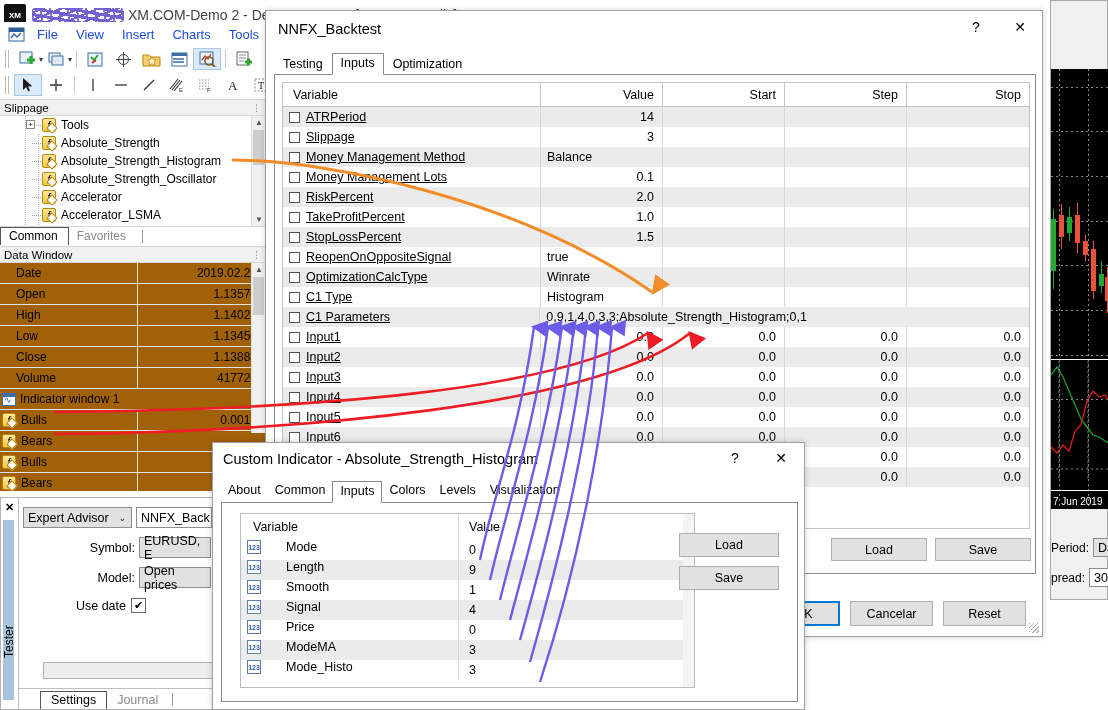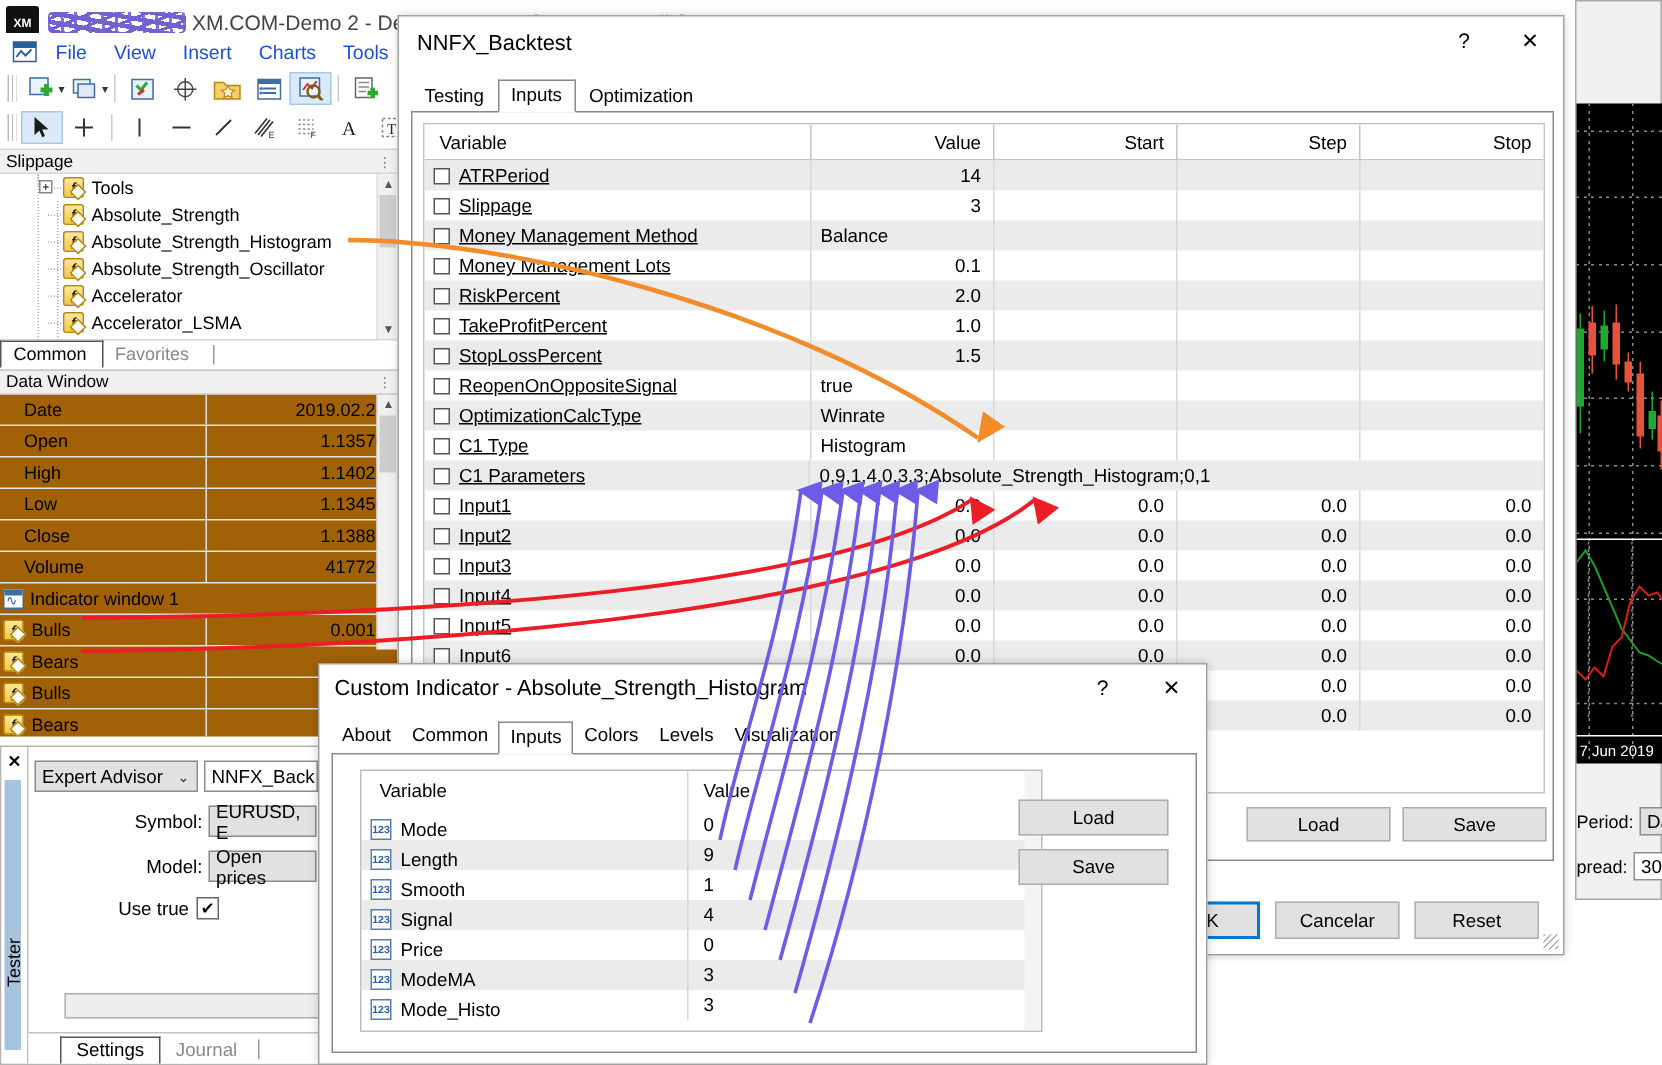--- a/index.html
+++ b/index.html
@@ -197,22 +197,22 @@
   .ci-page { position:absolute; left:8px; top:59px; width:577px; height:200px; border:1px solid #8a8a8a;
              border-top:1px solid #8a8a8a; background:#fff; }
   .ci-grid { position:absolute; left:18px; top:10px; width:455px; height:175px; border:1px solid #bcbcbc;
              overflow:hidden; background:#fff;}
   .ci-head { display:flex; height:26px; }
   .ci-hc { font-size:12.5px; display:flex; align-items:center; }
   .ci-hc.a { width:218px; padding-left:12px; border-right:1px solid #d6d6d6; height:100%;}
   .ci-hc.b { flex:1; padding-left:10px; }
   .ci-row { display:flex; height:20px; align-items:center; }
   .ci-row.alt { background:#ebebeb; }
-  .ci-row .a { width:218px; display:flex; align-items:flex-end; padding-left:6px;
-               border-right:1px solid #d6d6d6; height:100%; font-size:12.5px; }
+  .ci-row .a { width:218px; display:flex; align-items:flex-start; padding-left:6px;
+               border-right:1px solid #d6d6d6; height:100%; font-size:12.5px;gap:19px; }
   .ci-row .b { flex:1; padding-left:10px; font-size:12.5px; }
   .ic123 { width:14px; height:14px; border:1px solid #5a7fae; background:#fff; margin-right:6px;
            flex:none; font-size:7px; color:#2a5d9f; text-align:center; line-height:13px; font-weight:bold;
            position:relative; overflow:hidden; }
   .ci-ls { position:absolute; right:18px; top:30px; width:100px; }
   .ci-scroll { position:absolute; right:0; top:0; width:11px; height:100%; background:#f4f4f4; }
 
   
   .annot { position:absolute; left:0; top:0; width:1108px; height:710px; pointer-events:none; }
 </style>
@@ -506,21 +506,21 @@
             <span>EURUSD, E</span>
           </div>
         </div>
         <div class="t-row" style="margin-top:9px">
           <div class="t-label" style="width:116px">Model:</div>
           <div class="combo" style="width:72px;margin-left:4px">
             <span>Open prices</span>
           </div>
         </div>
         <div class="t-row" style="margin-top:10px">
-          <div class="t-label" style="width:107px">Use true</div>
+          <div class="t-label" style="width:107px">Use date</div>
           <span class="chk" style="margin-left:5px">✔</span>
         </div>
         <div class="progbar"></div>
         <div class="t-tabs">
           <div class="tab active">Settings</div>
           <div class="tab inactive">Journal</div>
           <div class="sepbar" style="background:#999;width:1px;height:13px;margin-left:4px;margin-bottom:3px"></div>
         </div>
       </div>
     </div>

